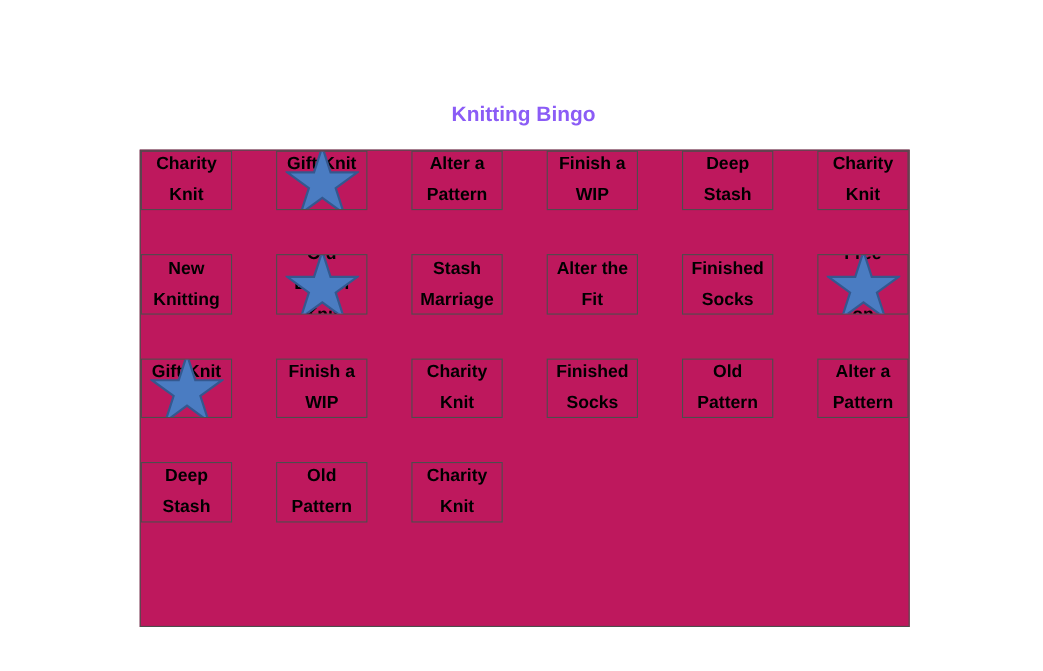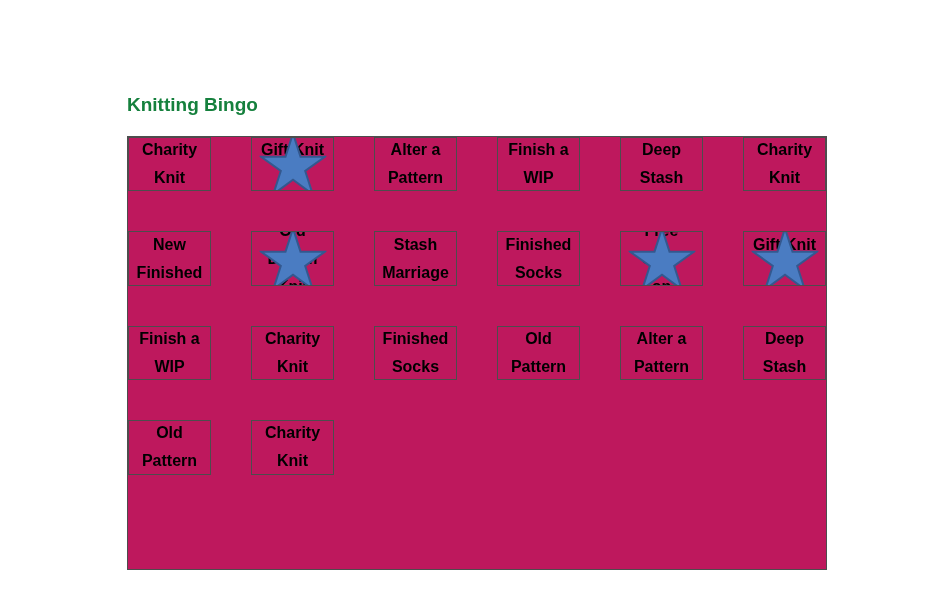--- a/index.html
+++ b/index.html
@@ -11,23 +11,24 @@
   }
   .page {
     position: relative;
     width: 948px; height: 610px;
     background: #ffffff;
     overflow: hidden;
   }
   .title {
     position: absolute;
     left: 127px; top: 94px; width: 698px;
+    text-align: center;
     font-size: 19px;
     font-weight: bold;
-    color: #15803d;
+    color: #8b5cf6;
   }
   .board {
     position: absolute;
     left: 127px; top: 136px;
     width: 698px; height: 432px;
     display: grid;
     grid-template-columns: repeat(6, 1fr);
     grid-template-rows: repeat(5, 1fr);
     border: 1px solid var(--line);
     background: #be185d;
@@ -69,27 +70,28 @@
       <div class="cell"><div class="cell-text">Charity Knit</div></div>
       <div class="cell"><div class="cell-text text-up">Gift Knit</div><svg viewBox="0 0 100 95" width="67" height="70" class="star">
           <polygon points="50,2 61.2,36.5 97.6,36.6 68.2,57.9 79.4,92.6 50,71.1 20.6,92.6 31.8,57.9 2.4,36.6 38.8,36.5" fill="#4a7cc2" stroke="#34588f" stroke-width="3" stroke-linejoin="miter" stroke-miterlimit="12"></polygon>
         </svg></div>
       <div class="cell"><div class="cell-text">Alter a
 Pattern</div></div>
       <div class="cell"><div class="cell-text">Finish a WIP</div></div>
       <div class="cell"><div class="cell-text">Deep Stash</div></div>
       <div class="cell"><div class="cell-text">Charity Knit</div></div>
       <div class="cell"><div class="cell-text">New
-Finished</div></div>
+Knitting</div></div>
       <div class="cell"><div class="cell-text">Old Dream
 Knit</div><svg viewBox="0 0 100 95" width="67" height="70" class="star">
           <polygon points="50,2 61.2,36.5 97.6,36.6 68.2,57.9 79.4,92.6 50,71.1 20.6,92.6 31.8,57.9 2.4,36.6 38.8,36.5" fill="#4a7cc2" stroke="#34588f" stroke-width="3" stroke-linejoin="miter" stroke-miterlimit="12"></polygon>
         </svg></div>
       <div class="cell"><div class="cell-text">Stash
 Marriage</div></div>
+      <div class="cell"><div class="cell-text">Alter the Fit</div></div>
       <div class="cell"><div class="cell-text">Finished
 Socks</div></div>
       <div class="cell"><div class="cell-text">Free Cast-
 on</div><svg viewBox="0 0 100 95" width="67" height="70" class="star">
           <polygon points="50,2 61.2,36.5 97.6,36.6 68.2,57.9 79.4,92.6 50,71.1 20.6,92.6 31.8,57.9 2.4,36.6 38.8,36.5" fill="#4a7cc2" stroke="#34588f" stroke-width="3" stroke-linejoin="miter" stroke-miterlimit="12"></polygon>
         </svg></div>
       <div class="cell"><div class="cell-text text-up">Gift Knit</div><svg viewBox="0 0 100 95" width="67" height="70" class="star">
           <polygon points="50,2 61.2,36.5 97.6,36.6 68.2,57.9 79.4,92.6 50,71.1 20.6,92.6 31.8,57.9 2.4,36.6 38.8,36.5" fill="#4a7cc2" stroke="#34588f" stroke-width="3" stroke-linejoin="miter" stroke-miterlimit="12"></polygon>
         </svg></div>
       <div class="cell"><div class="cell-text">Finish a WIP</div></div>

